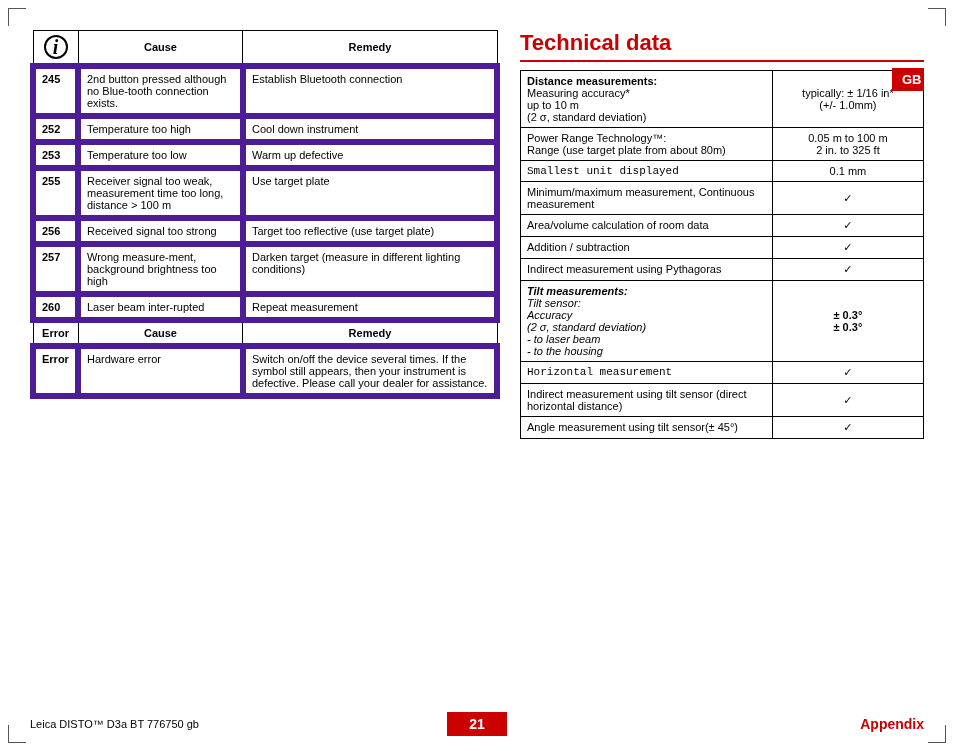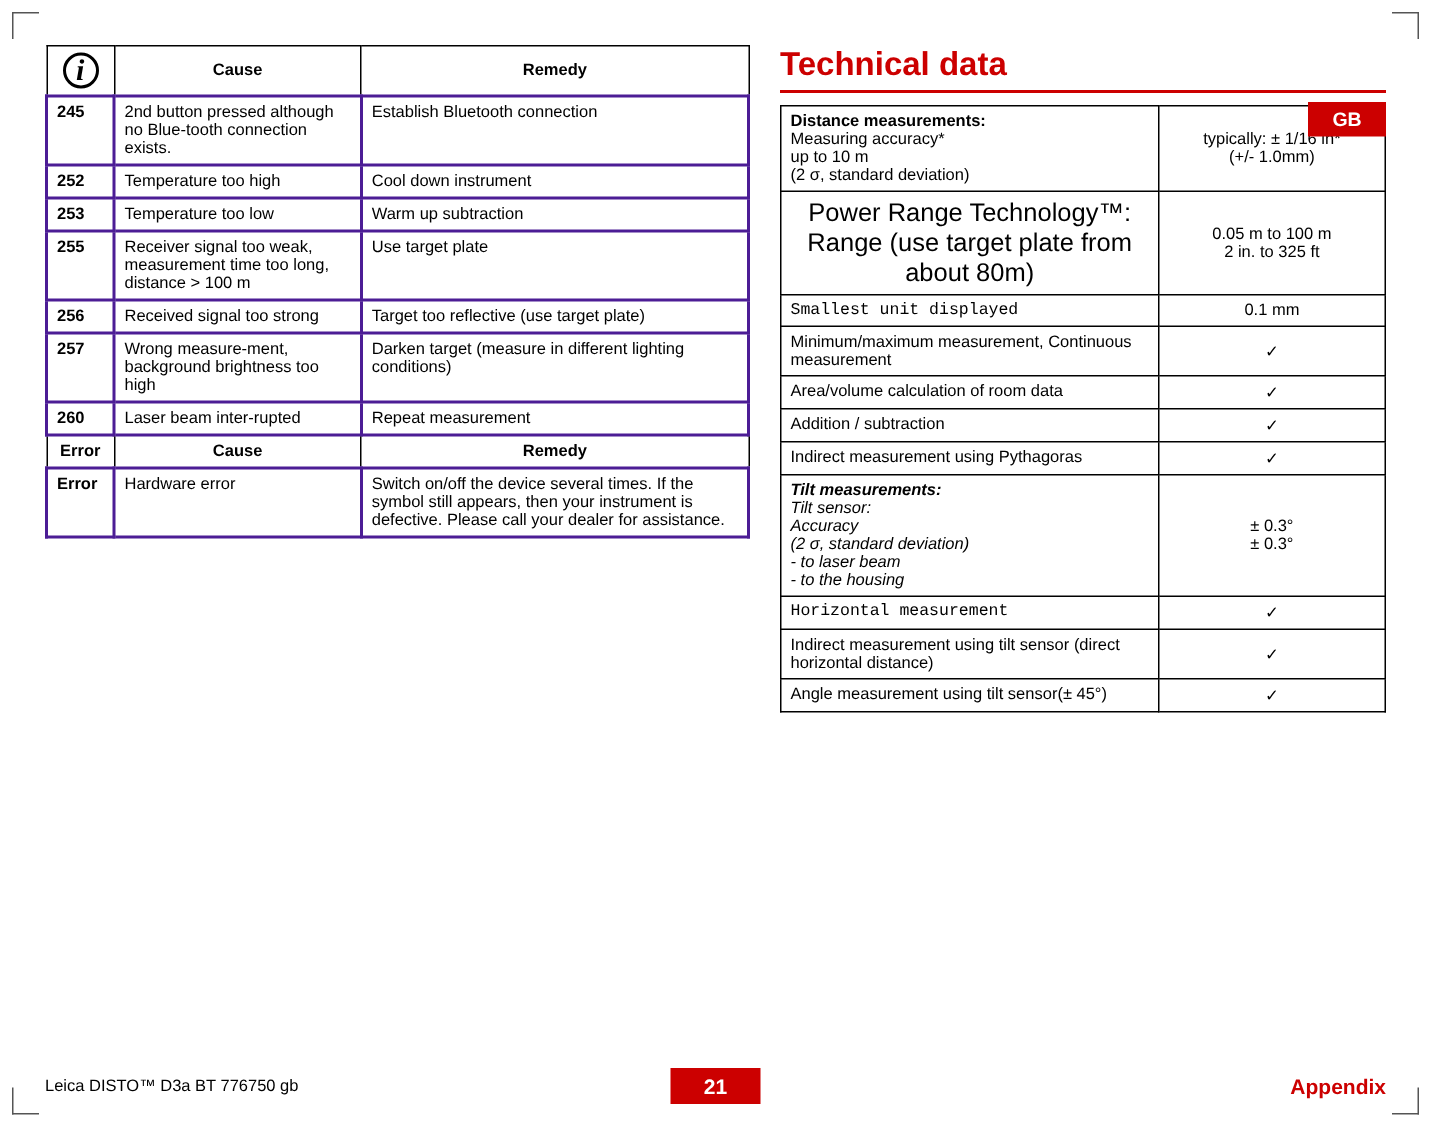--- a/index.html
+++ b/index.html
@@ -54,21 +54,21 @@
     
     .gb-badge {
       position: absolute;
       top: 38px;
       right: 0;
       background: #cc0000;
       color: #fff;
       font-weight: bold;
       font-size: 13px;
       padding: 4px 10px;
-      width: 52px;
+      width: 32px;
       text-align: center;
     }
 
     
     .tech-title {
       color: #cc0000;
       font-size: 22px;
       font-weight: bold;
       margin-bottom: 8px;
       border-bottom: 2px solid #cc0000;
@@ -82,21 +82,21 @@
       font-size: 11px;
     }
     .error-table th {
       background: #fff;
       border: 1px solid #000;
       padding: 4px 6px;
       text-align: center;
       font-weight: bold;
     }
     .error-table td {
-      border: 2px solid #4c1d95;
+      border: 6px solid #4c1d95;
       padding: 4px 6px;
       vertical-align: top;
     }
     .error-table .num-col {
       font-weight: bold;
       width: 45px;
       text-align: left;
       vertical-align: top;
     }
     .error-table .header-row th {
@@ -191,21 +191,21 @@
       <td>Establish Bluetooth connection</td>
     </tr>
             <tr>
       <td class="num-col">252</td>
       <td>Temperature too high</td>
       <td>Cool down instrument</td>
     </tr>
             <tr>
       <td class="num-col">253</td>
       <td>Temperature too low</td>
-      <td>Warm up subtraction</td>
+      <td>Warm up defective</td>
     </tr>
             <tr>
       <td class="num-col">255</td>
       <td>Receiver signal too weak, measurement time too long, distance &gt; 100 m</td>
       <td>Use target plate</td>
     </tr>
             <tr>
       <td class="num-col">256</td>
       <td>Received signal too strong</td>
       <td>Target too reflective (use target plate)</td>
@@ -238,21 +238,21 @@
       <div class="tech-title">Technical data</div>
       <div class="gb-badge">GB</div>
 
       <table class="tech-table">
         <tbody id="tech-tbody">
         <tr>
         <td class="left-col" style="font-size:11px;"><strong>Distance measurements:</strong><br>Measuring accuracy*<br>up to 10 m<br>(2 σ, standard deviation)</td>
         <td class="right-col" style="font-size:11px; white-space:pre-line;">typically: ± 1/16 in*<br>(+/- 1.0mm)</td>
       </tr>
             <tr>
-        <td class="left-col" style="font-size:17px;text-align:center;">Power Range Technology™:<br>Range (use target plate from about 80m)</td>
+        <td class="left-col" style="font-size:11px;">Power Range Technology™:<br>Range (use target plate from about 80m)</td>
         <td class="right-col" style="font-size:11px;">0.05 m to 100 m<br>2 in. to 325 ft</td>
       </tr>
             <tr>
         <td class="left-col" style="font-size:11px;font-family:Liberation Mono, monospace;">Smallest unit displayed</td>
         <td class="right-col" style="font-size:11px;">0.1 mm</td>
       </tr>
             <tr>
         <td class="left-col" style="font-size:11px;">Minimum/maximum measurement, Continuous measurement</td>
         <td class="right-col" style="font-size:11px;">✓</td>
       </tr>
@@ -263,21 +263,21 @@
             <tr>
         <td class="left-col" style="font-size:11px;">Addition / subtraction</td>
         <td class="right-col" style="font-size:11px;">✓</td>
       </tr>
             <tr>
         <td class="left-col" style="font-size:11px;">Indirect measurement using Pythagoras</td>
         <td class="right-col" style="font-size:11px;">✓</td>
       </tr>
             <tr>
         <td class="left-col" style="font-size:11px;font-style:italic;"><strong>Tilt measurements:</strong><br>Tilt sensor:<br>Accuracy<br>(2 σ, standard deviation)<br>- to laser beam<br>- to the housing</td>
-        <td class="right-col" style="font-size:11px; white-space:pre-line;">± 0.3°<br>± 0.3°</td>
+        <td class="right-col" style="font-size:11px; white-space:pre-line;font-weight:bold;">± 0.3°<br>± 0.3°</td>
       </tr>
             <tr>
         <td class="left-col" style="font-size:11px;font-family:Liberation Mono, monospace;">Horizontal measurement</td>
         <td class="right-col" style="font-size:11px;">✓</td>
       </tr>
             <tr>
         <td class="left-col" style="font-size:11px;">Indirect measurement using tilt sensor (direct horizontal distance)</td>
         <td class="right-col" style="font-size:11px;">✓</td>
       </tr>
             <tr>

